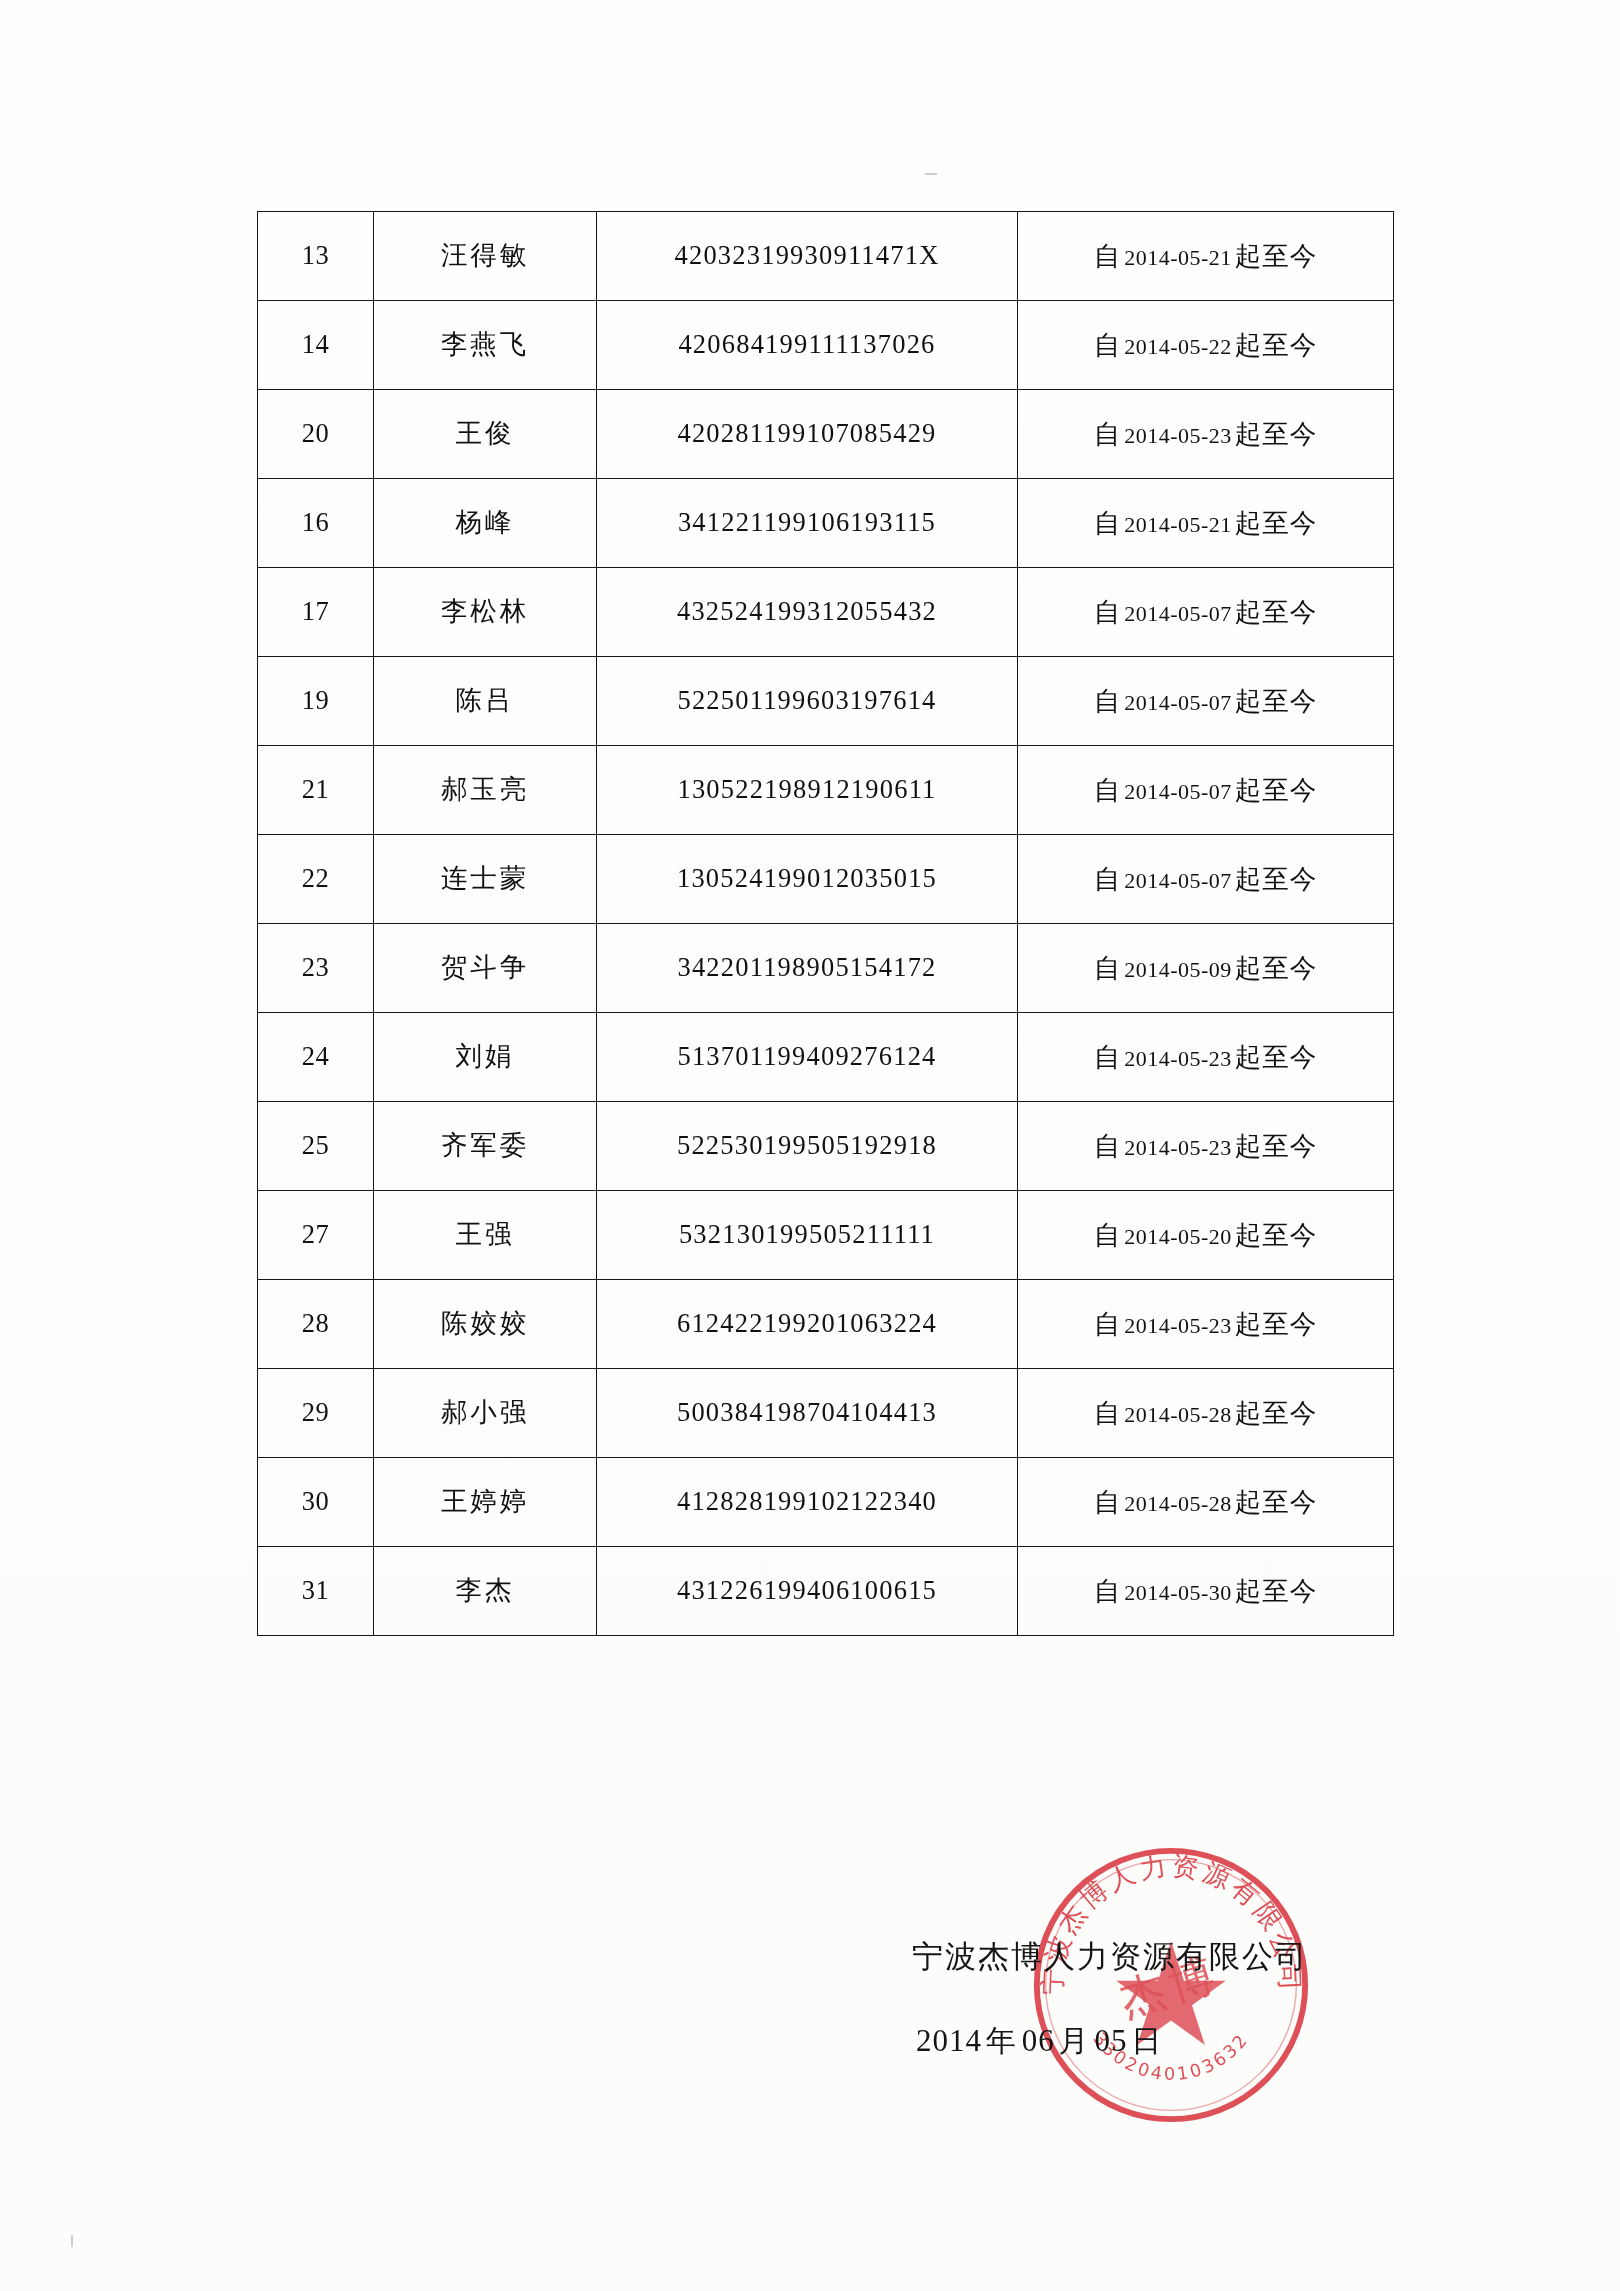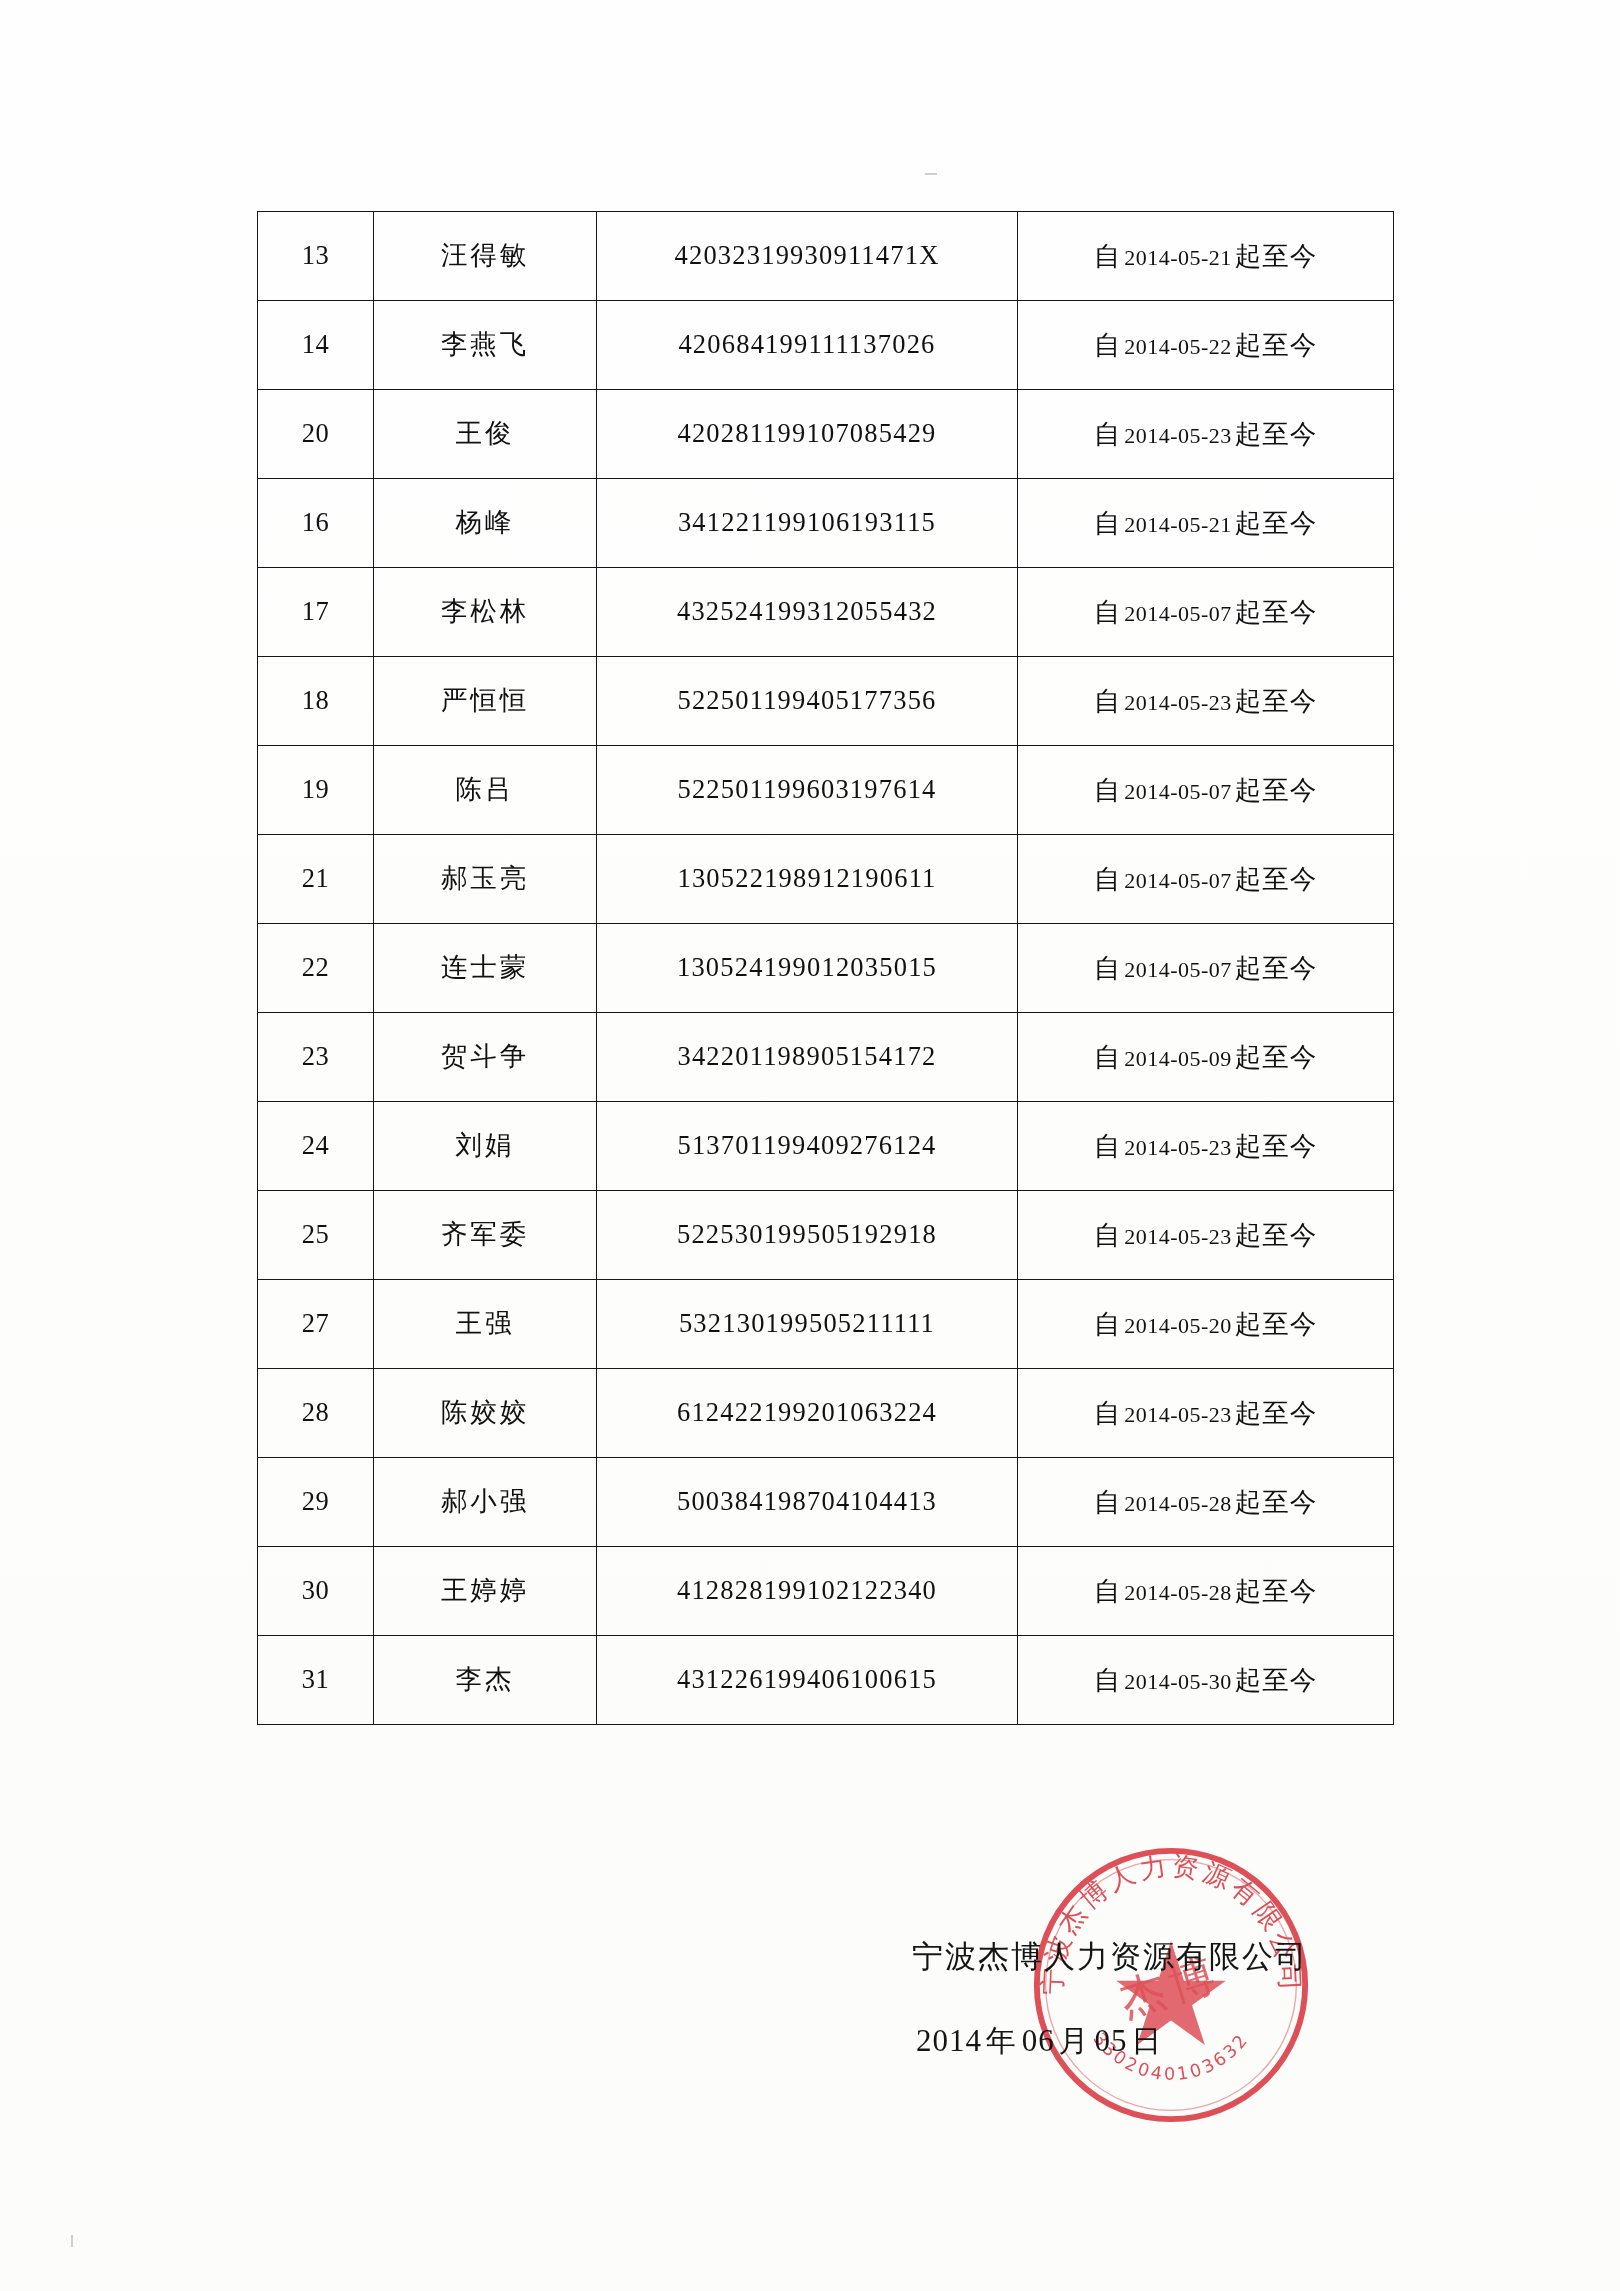--- a/index.html
+++ b/index.html
@@ -169,26 +169,20 @@
             <td class="cell-idx">16</td>
             <td class="cell-name">杨峰</td>
             <td class="cell-id">341221199106193115</td>
             <td class="cell-period"><span>自</span><span class="num">2014-05-21</span><span>起至今</span></td>
           </tr>
           <tr>
             <td class="cell-idx">17</td>
             <td class="cell-name">李松林</td>
             <td class="cell-id">432524199312055432</td>
             <td class="cell-period"><span>自</span><span class="num">2014-05-07</span><span>起至今</span></td>
-          </tr>
-          <tr>
-            <td class="cell-idx">18</td>
-            <td class="cell-name">严恒恒</td>
-            <td class="cell-id">522501199405177356</td>
-            <td class="cell-period"><span>自</span><span class="num">2014-05-23</span><span>起至今</span></td>
           </tr>
           <tr>
             <td class="cell-idx">19</td>
             <td class="cell-name">陈吕</td>
             <td class="cell-id">522501199603197614</td>
             <td class="cell-period"><span>自</span><span class="num">2014-05-07</span><span>起至今</span></td>
           </tr>
           <tr>
             <td class="cell-idx">21</td>
             <td class="cell-name">郝玉亮</td>

